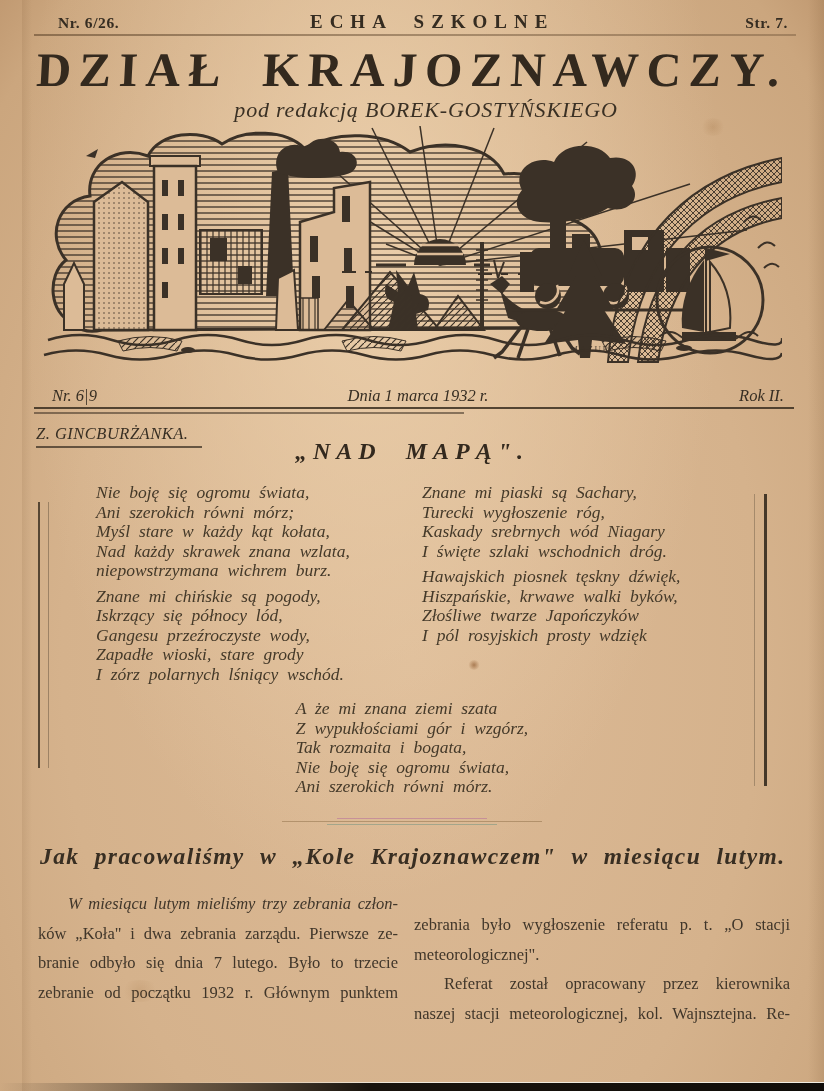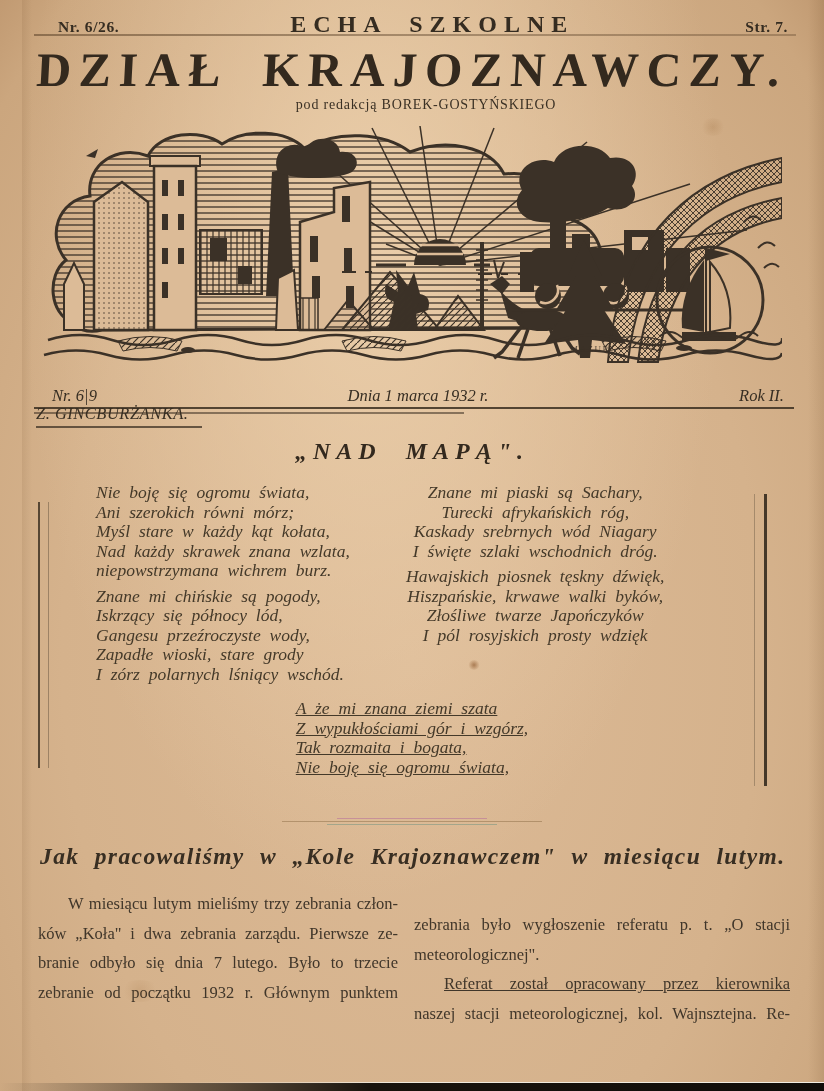--- a/index.html
+++ b/index.html
@@ -21,52 +21,52 @@
     background:radial-gradient(circle, rgba(128,70,25,0.55), rgba(128,70,25,0) 72%); }
   .stain.s2 { left:700px; top:118px; width:26px; height:18px;
     background:radial-gradient(circle, rgba(140,90,40,0.18), rgba(140,90,40,0) 70%); }
   .stain.s3 { left:120px; top:980px; width:40px; height:22px;
     background:radial-gradient(circle, rgba(140,90,40,0.14), rgba(140,90,40,0) 70%); }
 
   
   .header-row { position:absolute; top:11px; left:58px; right:36px;
     display:flex; justify-content:space-between; align-items:baseline;
     font-weight:bold; font-size:15.5px; letter-spacing:0.6px; color:#352c21; }
-  .journal-title { font-size:24px; letter-spacing:7px; word-spacing:10px; }
+  .journal-title { font-size:19px; letter-spacing:7px; word-spacing:10px; }
   .header-rule { position:absolute; top:34px; left:34px; right:28px; height:1.5px;
     background:linear-gradient(to right, rgba(90,65,40,0.55), rgba(90,65,40,0.35)); }
 
   
   .masthead-title { position:absolute; top:42px; left:0; right:0; text-align:center;
     font-size:48px; font-weight:bold; letter-spacing:8px; word-spacing:14px;
     transform:skewX(-3deg); color:#33291e; white-space:nowrap; }
   .masthead-sub { position:absolute; top:97px; left:0; right:0; text-align:center;
-    font-size:14px; letter-spacing:0.8px; color:#3a3024;padding-left:28px; }
+    font-style:italic; font-size:22px; letter-spacing:0.8px; color:#3a3024;padding-left:28px; }
 
   .illustration { position:absolute; left:42px; top:126px; width:740px; height:248px; }
 
   
   .dateline { position:absolute; top:386px; left:52px; right:40px;
     display:flex; justify-content:space-between; align-items:center;
     font-style:italic; font-size:16.5px; color:#372e23; }
   .dl-rule1 { position:absolute; top:407px; left:34px; right:30px; height:2px; background:rgba(58,46,32,0.85); }
   .dl-rule2 { position:absolute; top:412px; left:34px; width:430px; height:1.5px; background:rgba(58,46,32,0.55); }
 
   
-  .poem-author { position:absolute; top:404px; left:36px; font-style:italic; font-size:16.5px;
+  .poem-author { position:absolute; top:424px; left:36px; font-style:italic; font-size:16.5px;
     letter-spacing:0.5px; border-bottom:2px solid rgba(62,50,36,0.75); padding:0 14px 2px 0; color:#372e23; }
   .poem-title { position:absolute; top:438px; left:0; right:0; text-align:center;
     font-style:italic; font-weight:bold; font-size:24px; letter-spacing:6px; word-spacing:12px; color:#33291e; }
   .poem-col { position:absolute; top:483px; font-style:italic; font-size:17.5px;
     line-height:19.5px; word-spacing:4.5px; color:#443929; white-space:nowrap; }
   .poem-col.left  { left:96px; }
-  .poem-col.right { left:406px;text-align:center; }
+  .poem-col.right { left:422px; }
   .stanza + .stanza { margin-top:6px; }
   .poem-final { position:absolute; top:699px; left:0; right:0;
-    font-style:italic; font-size:17.5px; line-height:19.5px; word-spacing:4.5px; color:#443929;text-decoration:underline; }
+    font-style:italic; font-size:17.5px; line-height:19.5px; word-spacing:4.5px; color:#443929; }
   .poem-final .inner { width:max-content; margin:0 auto; }
   .vrule { position:absolute; }
   .vrule.left  { left:38px;  top:502px; height:266px; width:8px;
     border-left:2.5px solid rgba(55,44,30,0.8); border-right:1px solid rgba(55,44,30,0.35); }
   .vrule.right { left:754px; top:494px; height:292px; width:9px;
     border-left:1px solid rgba(55,44,30,0.3); border-right:3px solid rgba(45,36,24,0.85); }
 
   
   .mini-divider { position:absolute; top:816px; left:50%; transform:translateX(-50%); width:270px; }
   .mini-divider div { height:1px; margin:2px auto; }
@@ -75,23 +75,23 @@
   .mini-divider .d3 { width:170px; background:rgba(60,130,120,0.35); }
 
   
   .article-heading { position:absolute; top:843px; left:40px; right:24px;
     font-style:italic; font-weight:bold; font-size:23.5px; letter-spacing:1.4px;
     word-spacing:8px; color:#382e22; white-space:nowrap; }
   .acol { position:absolute; top:889px; font-size:16.5px; line-height:29.5px; color:#40362a; }
   .acol-left  { left:38px;  width:360px; }
   .acol-right { left:414px; width:376px;margin-top:21px; }
   .aline { text-align:justify; text-align-last:justify; }
-  .acol-left  .aline:nth-child(1) { text-indent:30px; }
+  .acol-left  .aline:nth-child(1) { text-indent:30px;font-style:italic; }
   .acol-right .aline:nth-child(2) { text-align-last:left; }
-  .acol-right .aline:nth-child(3) { text-indent:30px;text-decoration:underline; }
+  .acol-right .aline:nth-child(3) { text-indent:30px; }
 
   
   .scan-glint { position:absolute; left:170px; right:0; bottom:7px; height:2px;
     background:linear-gradient(to right, rgba(242,238,228,0), rgba(242,238,228,0.9) 35%, #f1ede2); }
   .scan-strip { position:absolute; left:0; right:0; bottom:0; height:8px;
     background:linear-gradient(to right, rgba(24,19,13,0) 0%, rgba(24,19,13,0.55) 22%, #18130d 45%, #100d09 100%); }
 </style>
 </head>
 <body>
 
@@ -287,37 +287,38 @@
         <div class="pline">Znane mi chińskie są pogody,</div>
         <div class="pline">Iskrzący się północy lód,</div>
         <div class="pline">Gangesu przeźroczyste wody,</div>
         <div class="pline">Zapadłe wioski, stare grody</div>
         <div class="pline">I zórz polarnych lśniący wschód.</div>
       </div>
   </div>
   <div class="poem-col right">
     <div class="stanza">
         <div class="pline">Znane mi piaski są Sachary,</div>
-        <div class="pline">Turecki afrykańskich róg,</div>
+        <div class="pline">Turecki wygłoszenie róg,</div>
         <div class="pline">Kaskady srebrnych wód Niagary</div>
         <div class="pline">I święte szlaki wschodnich dróg.</div>
       </div>
     <div class="stanza">
         <div class="pline">Hawajskich piosnek tęskny dźwięk,</div>
         <div class="pline">Hiszpańskie, krwawe walki byków,</div>
         <div class="pline">Złośliwe twarze Japończyków</div>
         <div class="pline">I pól rosyjskich prosty wdzięk</div>
       </div>
   </div>
   <div class="poem-final">
     <div class="inner">
         <div class="pline">A że mi znana ziemi szata</div>
         <div class="pline">Z wypukłościami gór i wzgórz,</div>
         <div class="pline">Tak rozmaita i bogata,</div>
         <div class="pline">Nie boję się ogromu świata,</div>
+        <div class="pline">Ani szerokich równi mórz.</div>
       </div>
   </div>
 
   <div class="mini-divider">
     <div class="d1"></div>
       <div class="d2"></div>
       <div class="d3"></div>
   </div>
 
   <div class="article-heading">Jak pracowaliśmy w „Kole Krajoznawczem" w miesiącu lutym.</div>

